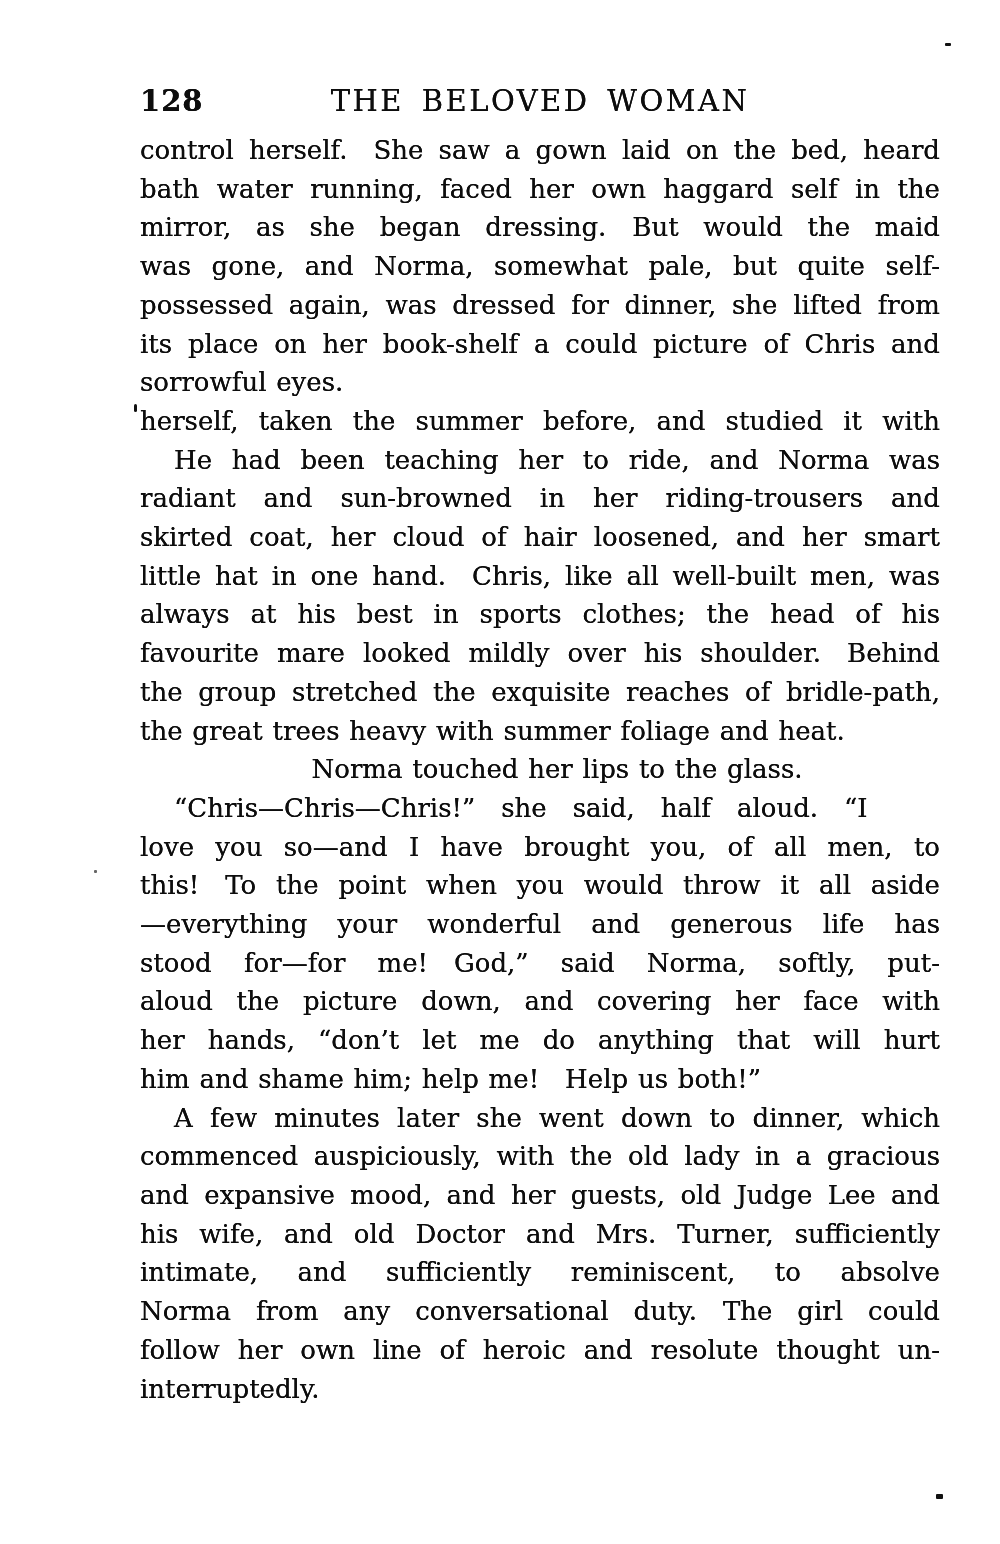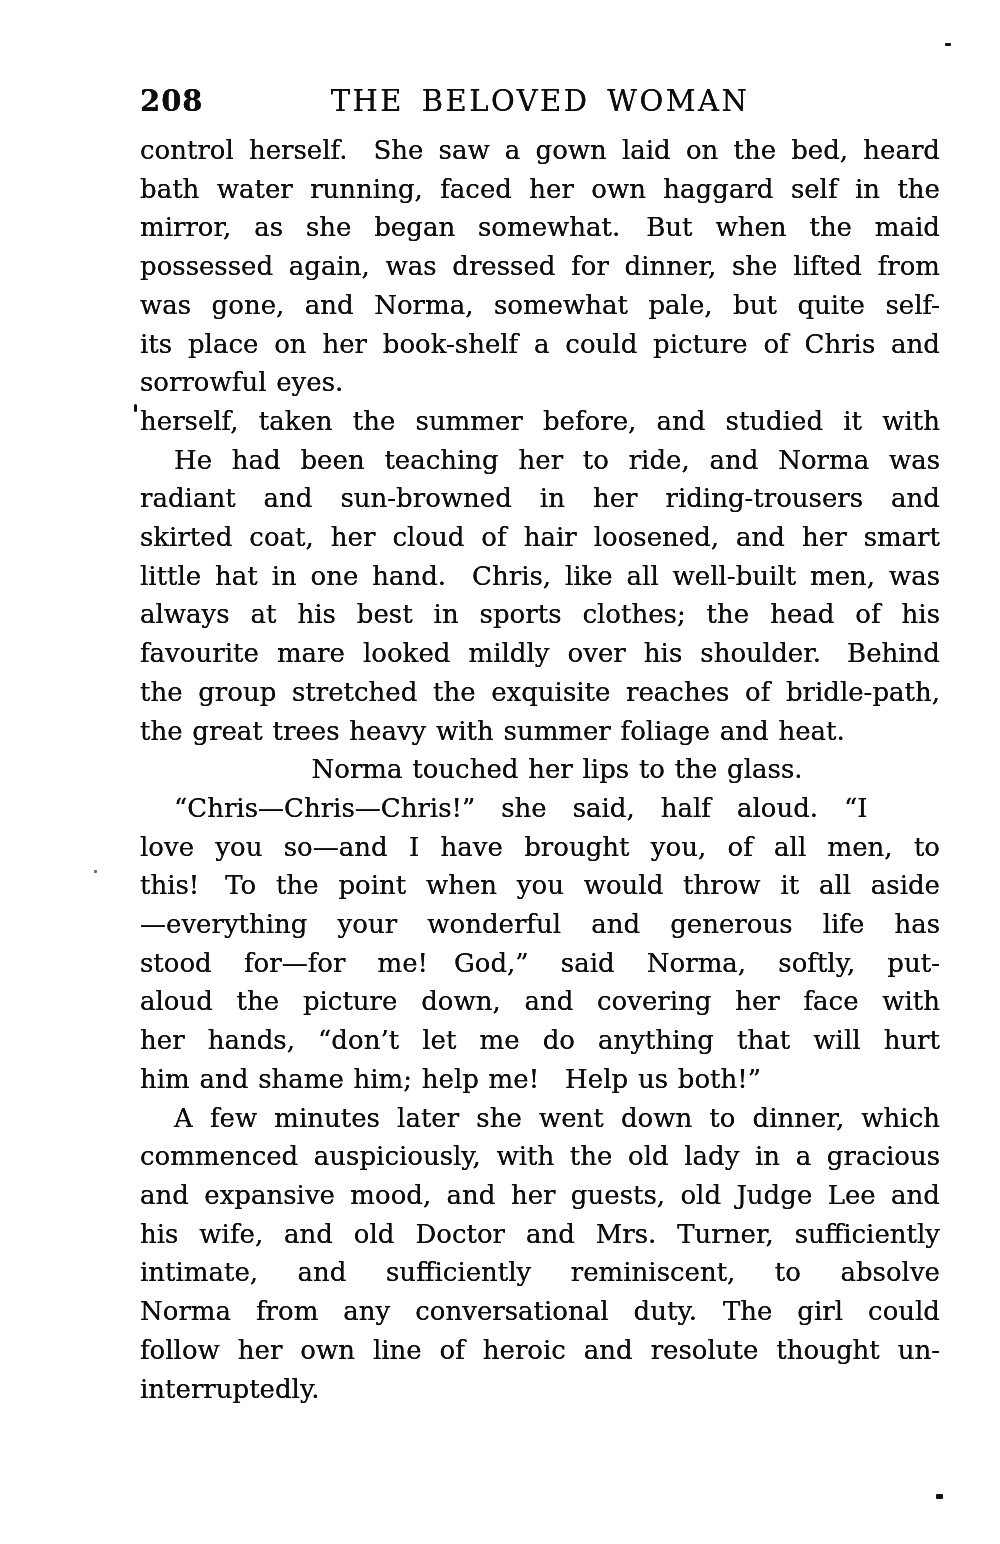--- a/index.html
+++ b/index.html
@@ -58,30 +58,30 @@
   .speck-bottom-right{ left: 936px; top: 1494px; width: 7px; height: 5px; }
   .speck-left-margin { left: 94px;  top: 870px;  width: 3px; height: 3px; background: #666; }
   .speck-tick        { left: 134px; top: 404px;  width: 3px; height: 8px; border-radius: 2px; }
 </style>
 </head>
 <body>
 
 <div class="scan-page">
 
   <div class="header">
-    <span class="page-number">208</span>
+    <span class="page-number">128</span>
     <span class="running-title">THE BELOVED WOMAN</span>
   </div>
 
   <div class="text-block" id="text-block">
       <div class="line j">control herself.  She saw a gown laid on the bed, heard</div>
       <div class="line j">bath water running, faced her own haggard self in the</div>
-      <div class="line j">mirror, as she began somewhat.  But when the maid</div>
+      <div class="line j">mirror, as she began dressing.  But would the maid</div>
+      <div class="line j">was gone, and Norma, somewhat pale, but quite self-</div>
       <div class="line j">possessed again, was dressed for dinner, she lifted from</div>
-      <div class="line j">was gone, and Norma, somewhat pale, but quite self-</div>
       <div class="line j">its place on her book-shelf a could picture of Chris and</div>
       <div class="line">sorrowful eyes.</div>
       <div class="line j">herself, taken the summer before, and studied it with</div>
       <div class="line j indent">He had been teaching her to ride, and Norma was</div>
       <div class="line j">radiant and sun-browned in her riding-trousers and</div>
       <div class="line j">skirted coat, her cloud of hair loosened, and her smart</div>
       <div class="line j">little hat in one hand.  Chris, like all well-built men, was</div>
       <div class="line j">always at his best in sports clothes; the head of his</div>
       <div class="line j">favourite mare looked mildly over his shoulder.  Behind</div>
       <div class="line j">the group stretched the exquisite reaches of bridle-path,</div>

